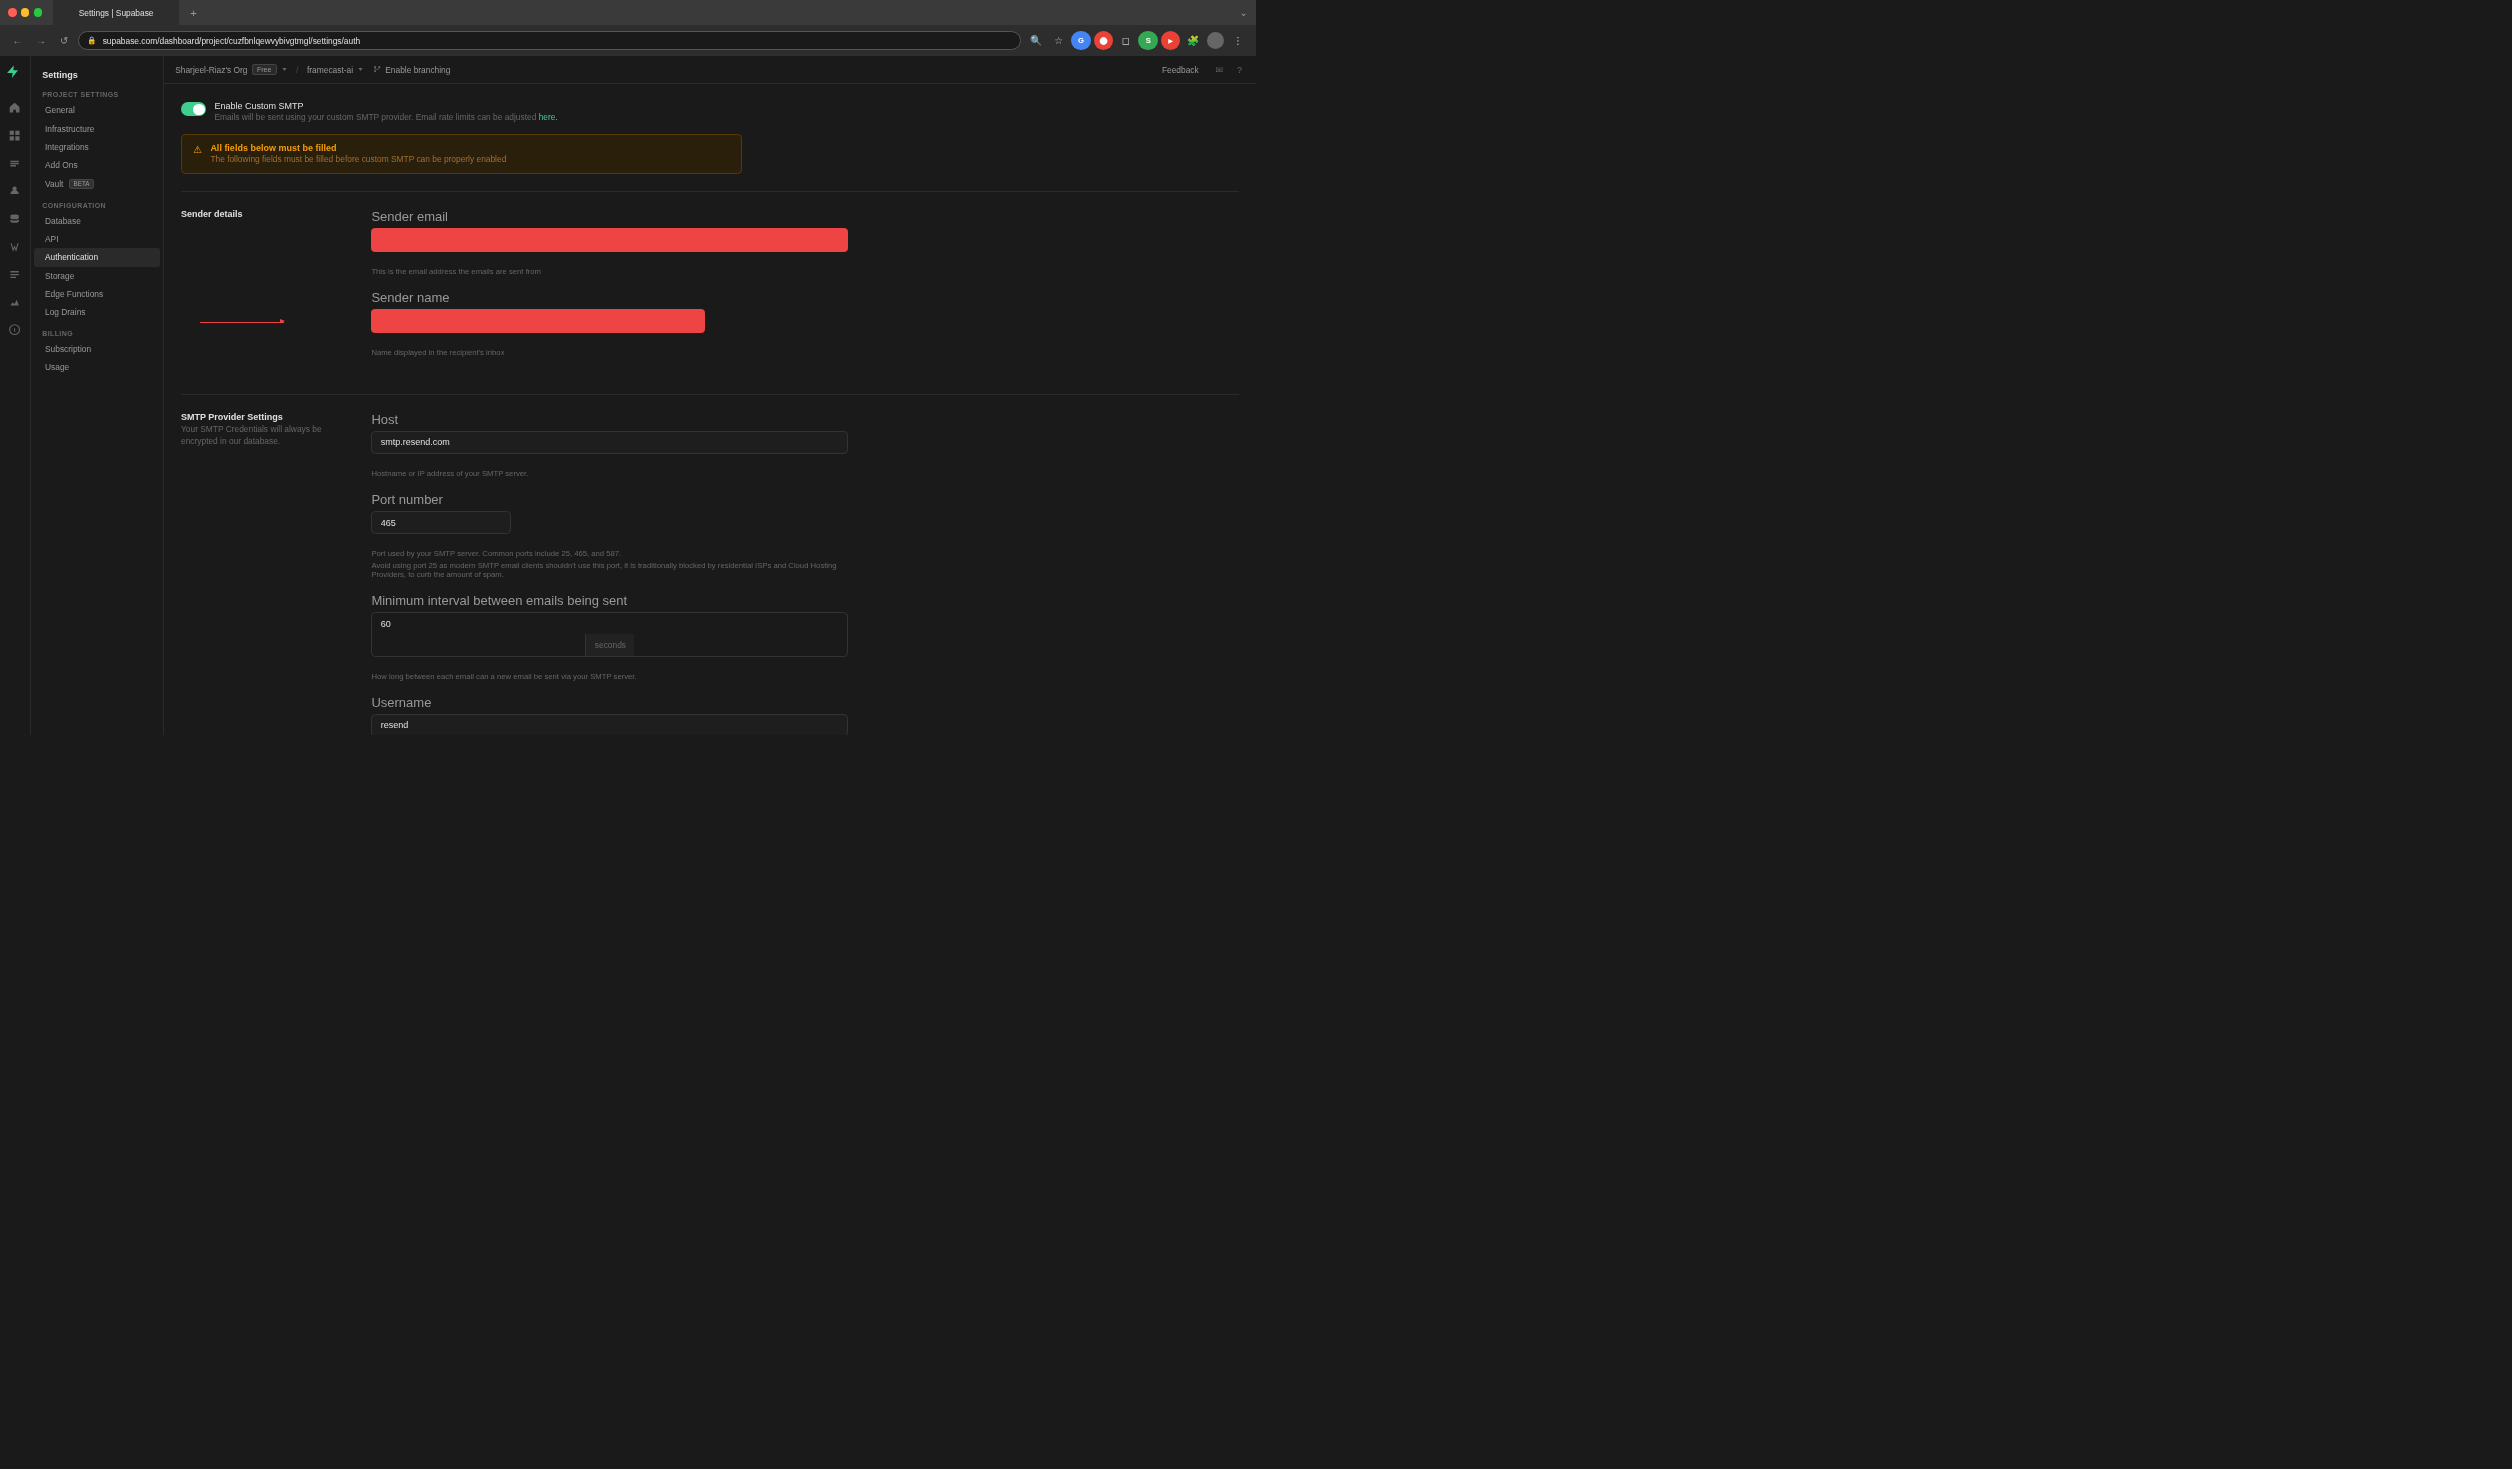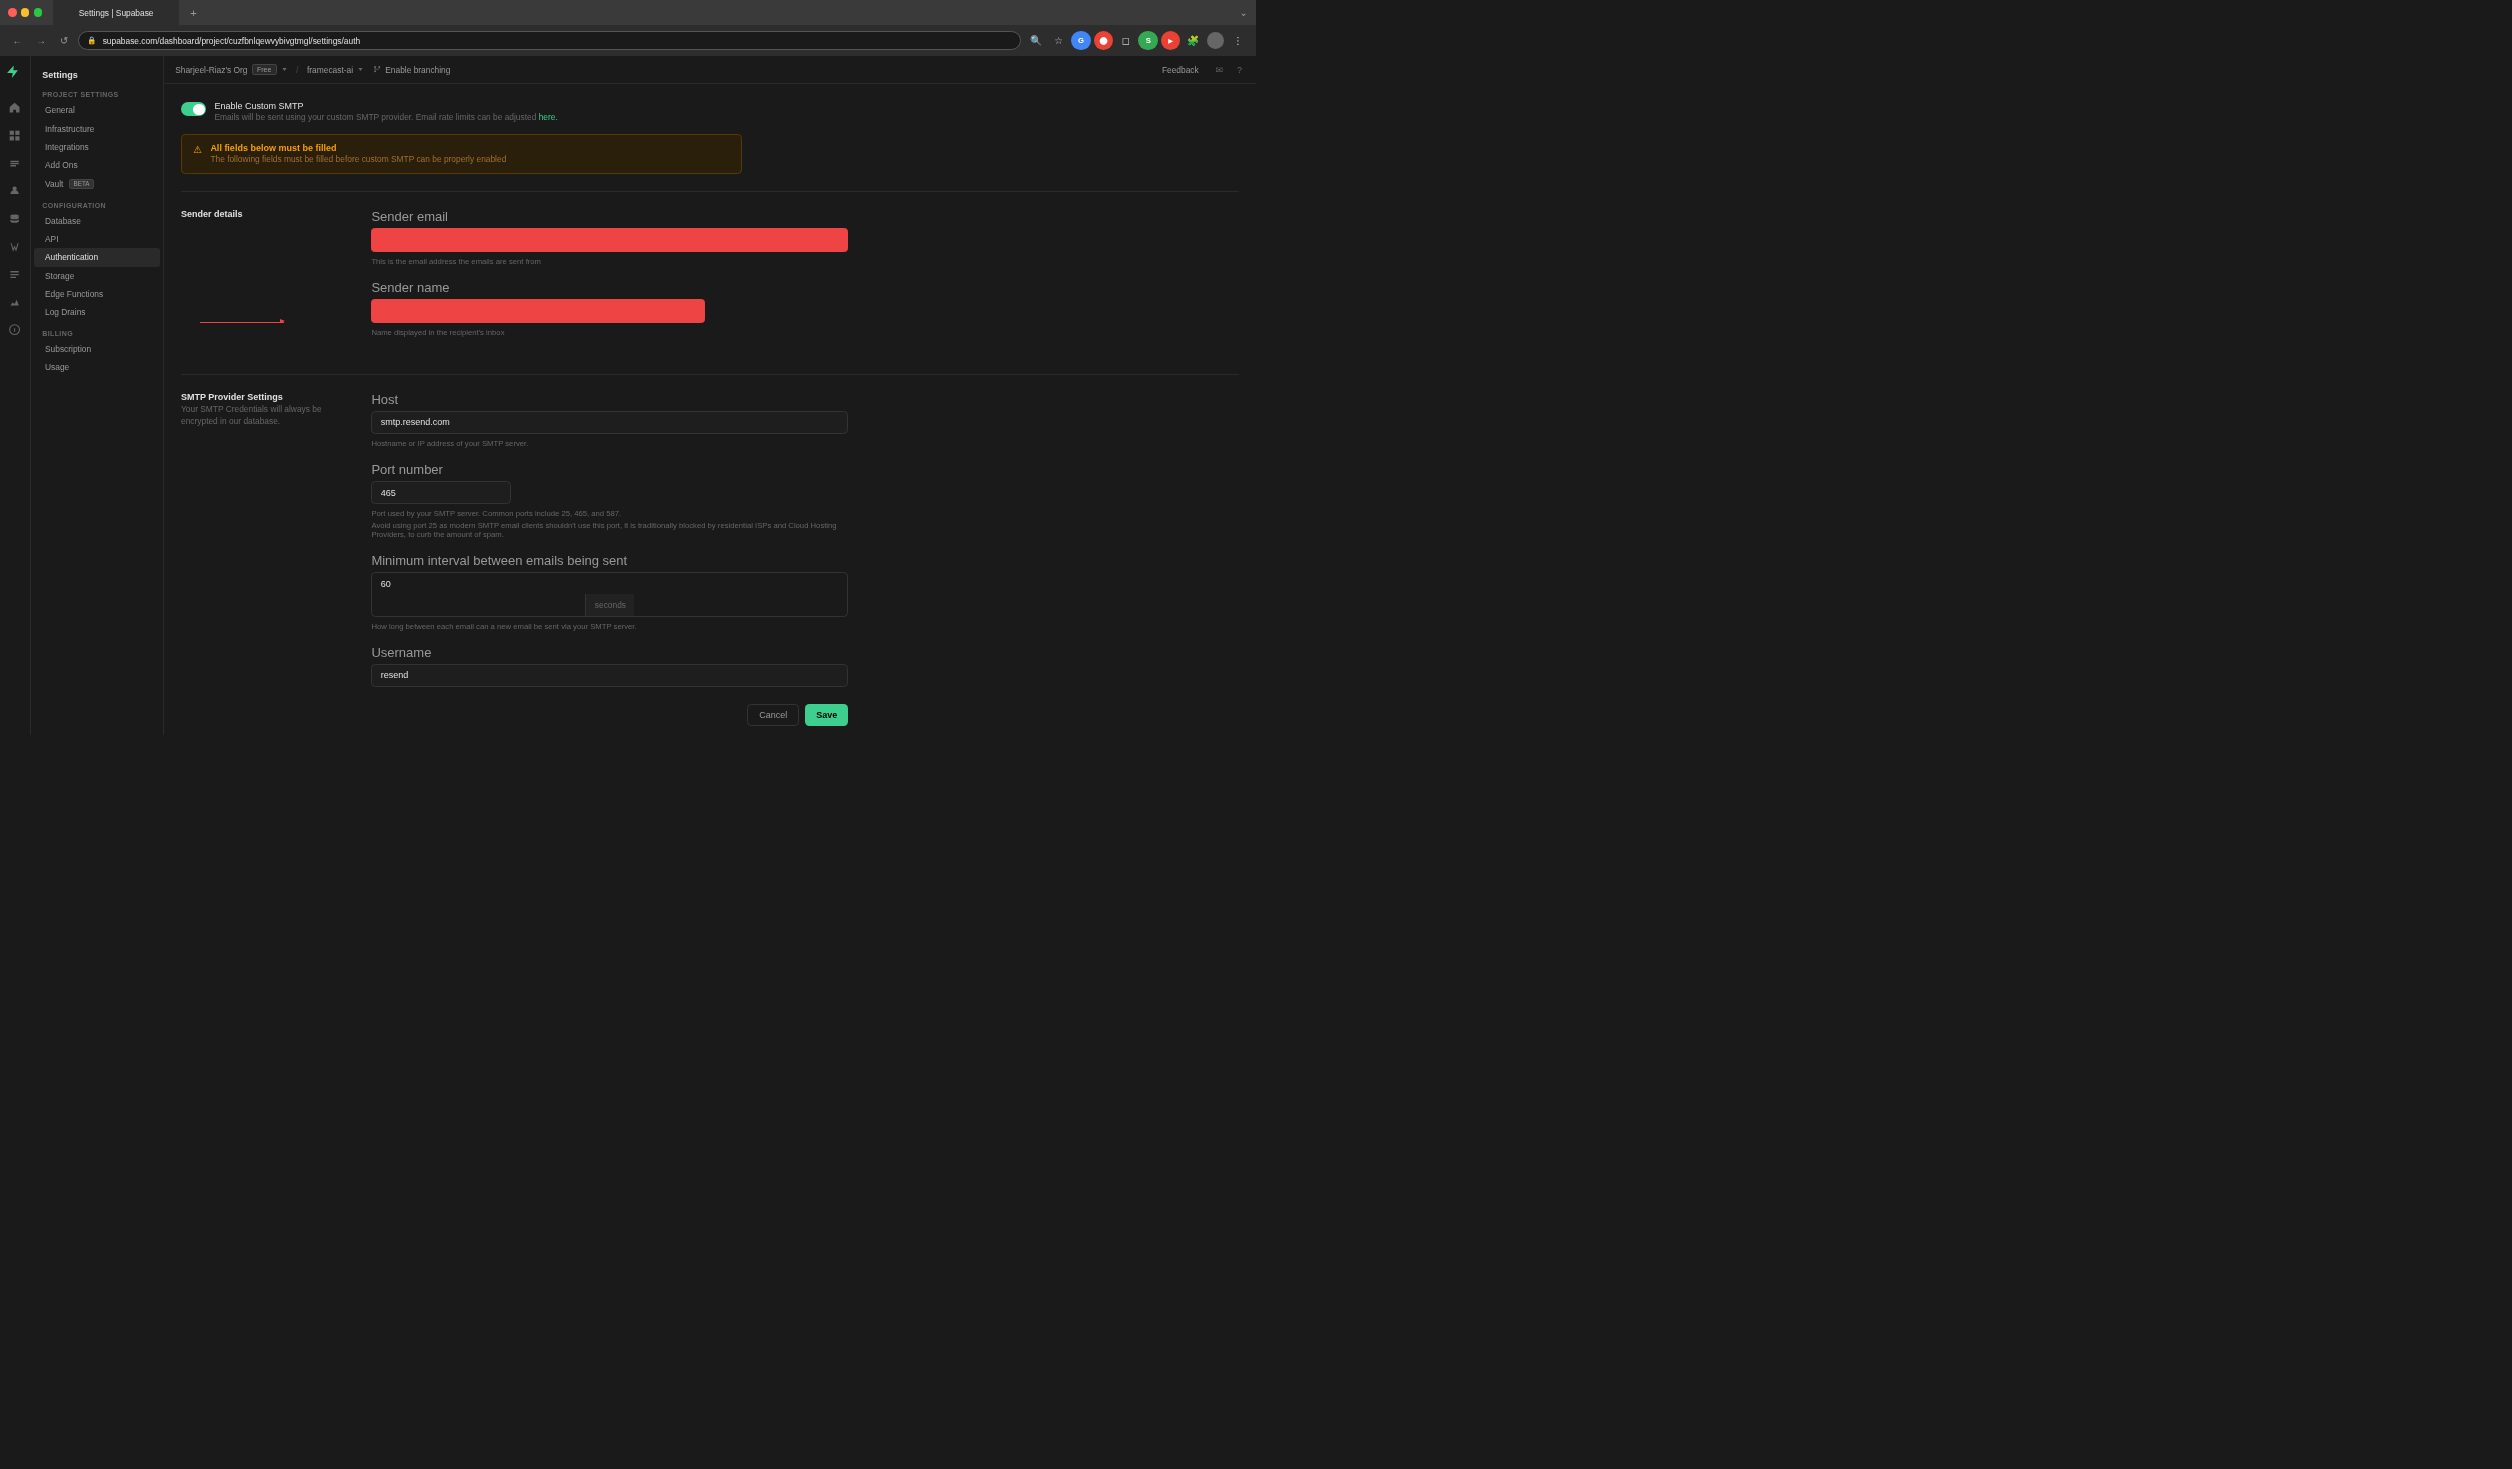--- a/index.html
+++ b/index.html
@@ -397,21 +397,21 @@
       border: 0.7px solid #333;
       border-radius: 4.2px;
       padding: 5.6px 8.4px;
       color: #e0e0e0;
       font-size: 9px;
       outline: none;
     }
     .field-hint {
       font-size: 7.7px;
       color: #666;
-      margin-top: 5px;
+      margin-top: 15px;
     }
 
     
     .red-fill-input {
       width: 100%;
       background: #ef4444;
       border: 0.7px solid #ef4444;
       border-radius: 2.8px;
       padding: 5.6px 8.4px;
       color: transparent;

